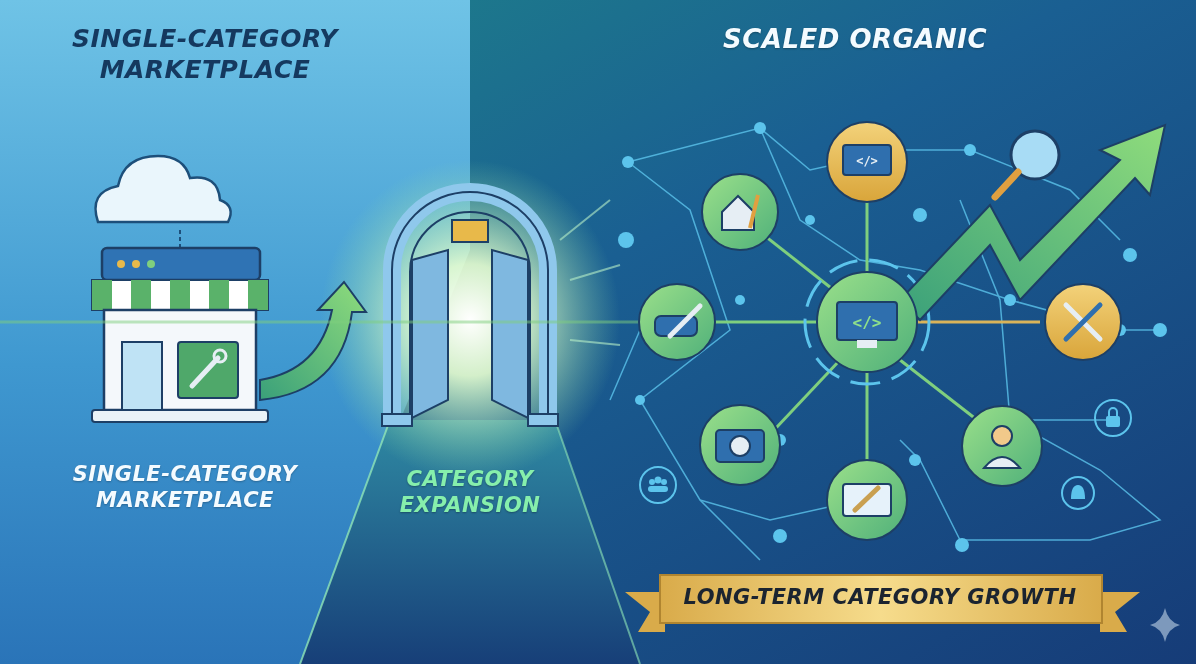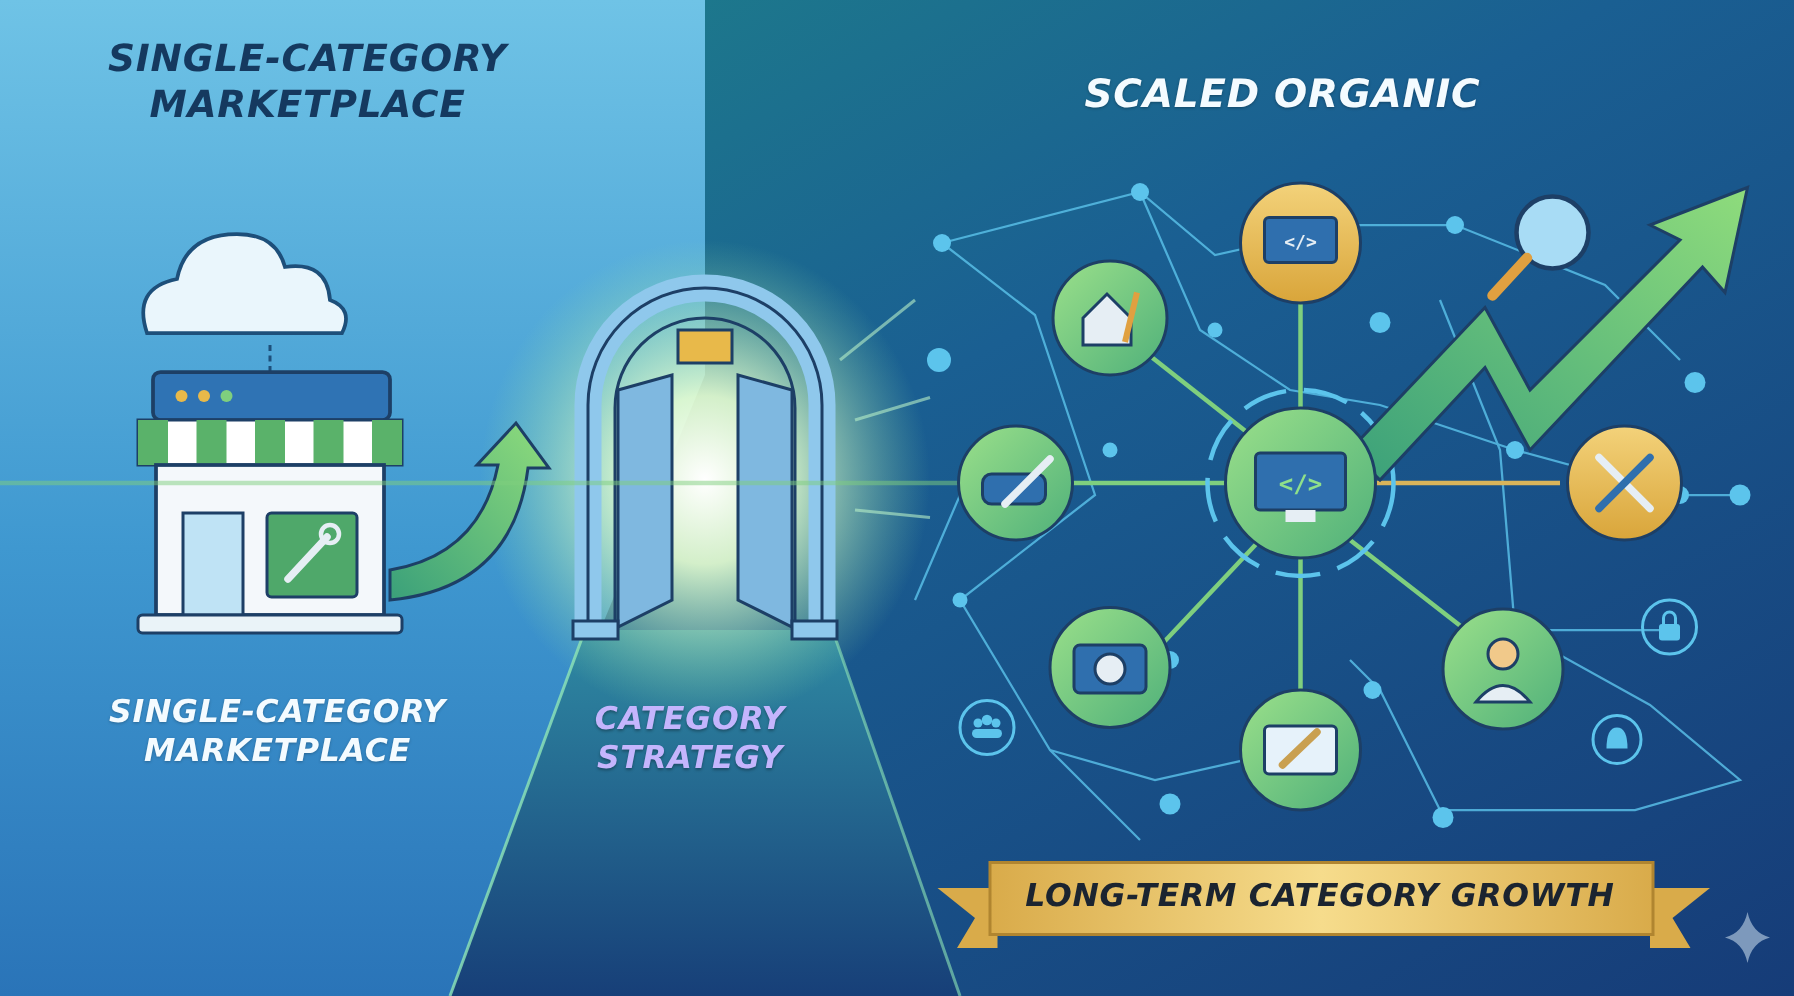--- a/index.html
+++ b/index.html
@@ -1,22 +1,22 @@
 <!DOCTYPE html>
 <html><head>
 <meta charset="utf-8">
 <style>
   html,body{margin:0;padding:0;}
   body{width:1196px;height:664px;overflow:hidden;position:relative;font-family:"DejaVu Sans",sans-serif;background:#1a4f8a;}
   #scene{position:absolute;left:0;top:0;width:1196px;height:664px;}
   .txt{position:absolute;text-align:center;font-weight:bold;letter-spacing:0.5px;line-height:1.22;font-style:italic;}
   .t-left-top{left:40px;top:24px;width:330px;font-size:25px;color:#15395f;}
   .t-left-bot{left:30px;top:462px;width:310px;font-size:21px;color:#f4fbff;text-shadow:0 1px 2px rgba(0,0,0,0.25);}
-  .t-mid-bot{left:360px;top:467px;width:200px;font-size:21px;color:#c4b5fd;text-shadow:0 1px 2px rgba(0,0,0,0.3);}
-  .t-right-top{left:640px;top:24px;width:430px;font-size:26px;color:#f4fbff;text-shadow:0 1px 2px rgba(0,0,0,0.3);margin-top:24px;}
+  .t-mid-bot{left:370px;top:467px;width:200px;font-size:21px;color:#86efac;text-shadow:0 1px 2px rgba(0,0,0,0.3);}
+  .t-right-top{left:640px;top:24px;width:430px;font-size:26px;color:#f4fbff;text-shadow:0 1px 2px rgba(0,0,0,0.3);}
   .t-banner{left:650px;top:585px;width:460px;font-size:21px;color:#1b2430;}
   .line{display:block;}
 </style>
 </head>
 <body>
 
 <svg id="scene" viewBox="0 0 1196 664" xmlns="http://www.w3.org/2000/svg">
   <defs>
     <linearGradient id="gLeft" x1="0" y1="0" x2="0" y2="1">
       <stop offset="0" stop-color="#6fc3e6"></stop>
@@ -239,16 +239,16 @@
   <span class="line">SCALED ORGANIC</span>
 </div>
 
 <div class="txt t-left-bot">
   <span class="line">SINGLE-CATEGORY</span>
   <span class="line">MARKETPLACE</span>
 </div>
 
 <div class="txt t-mid-bot">
   <span class="line">CATEGORY</span>
-  <span class="line">STRATEGY</span>
+  <span class="line">EXPANSION</span>
 </div>
 
 <div class="txt t-banner">LONG-TERM CATEGORY GROWTH</div>
 
 </body></html>

